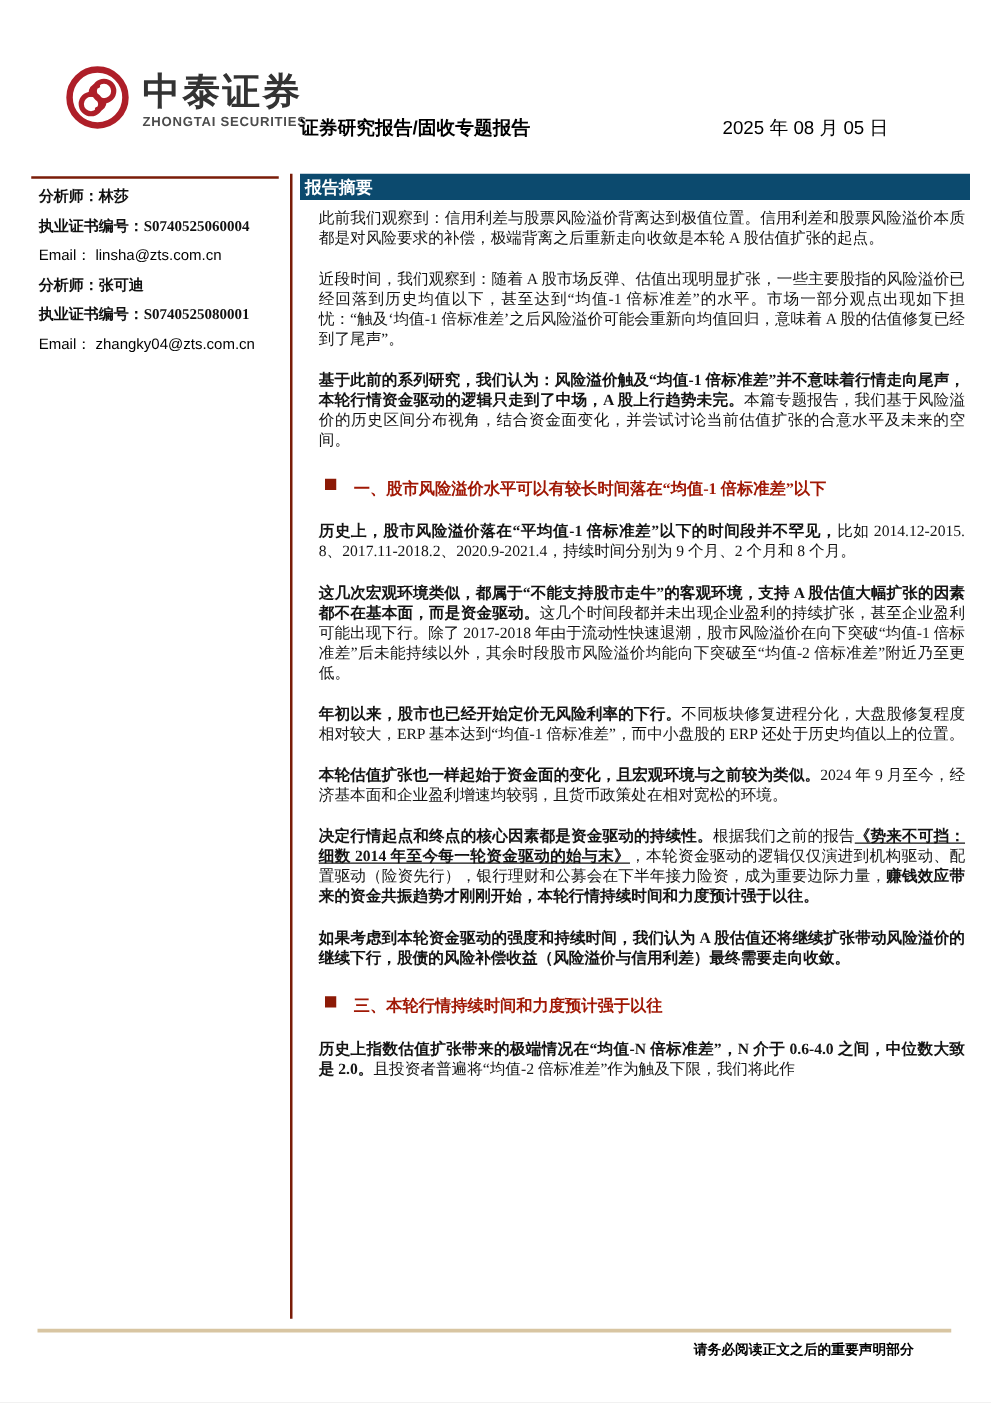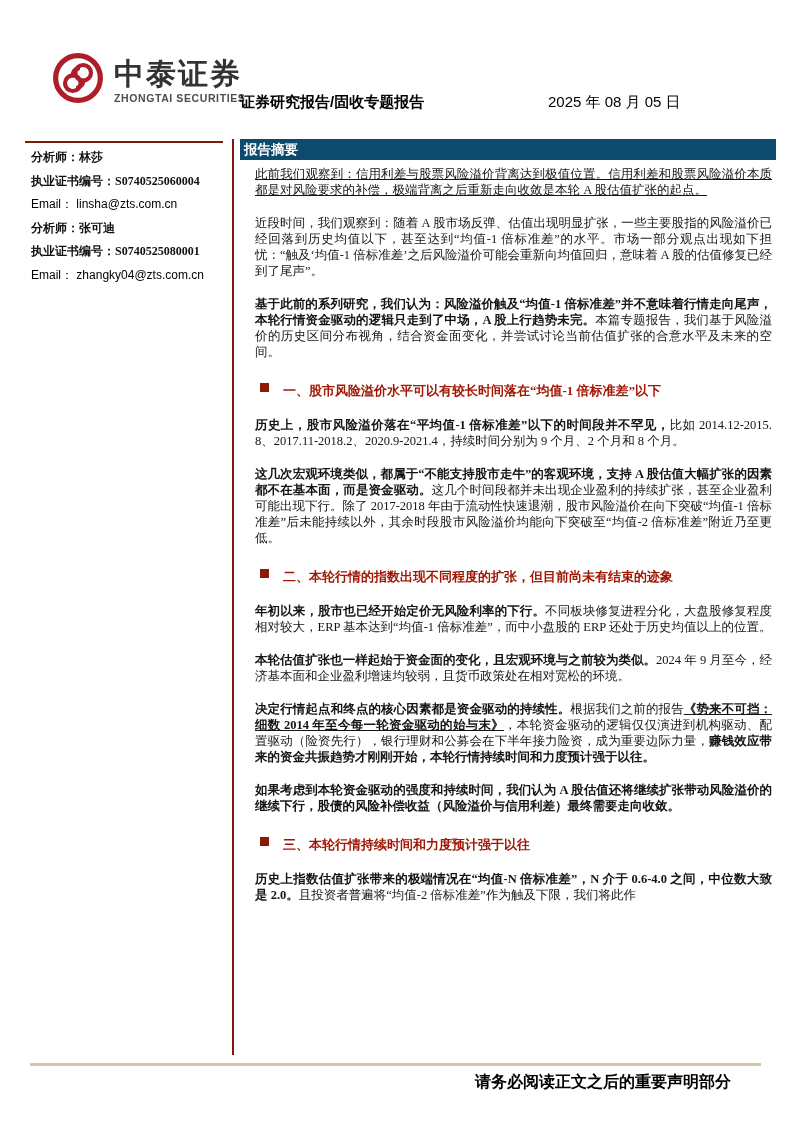--- a/index.html
+++ b/index.html
@@ -10,48 +10,48 @@
     font-family:"Liberation Serif","DejaVu Serif",serif; color:#111;
   }
   
   .logo-block { position:absolute; left:52px; top:36px; display:flex; align-items:flex-end;margin-top:16px; }
   .emblem { width:52px; height:52px; }
   .logo-text { margin-left:10px; }
   .brand-cn { font-family:"Liberation Sans","DejaVu Sans",sans-serif; font-size:30px; font-weight:bold; color:#333; letter-spacing:2px; line-height:32px; }
   .brand-en { font-family:"Liberation Sans","DejaVu Sans",sans-serif; font-size:10.5px; font-weight:bold; color:#4c4c4c; letter-spacing:0.6px; margin-top:2px; }
   .series-title { position:absolute; right:24px; top:48px; font-size:20px; font-weight:bold; color:#c80000; font-family:"Liberation Sans","DejaVu Sans",sans-serif; }
   .report-type { position:absolute; left:240px; top:93px; font-size:15px; font-weight:bold; color:#000; font-family:"Liberation Sans","DejaVu Sans",sans-serif; }
-  .report-date { position:absolute; left:548px; top:93px; font-size:15px; color:#000; font-family:"Liberation Sans","DejaVu Sans",sans-serif; }
+  .report-date { position:absolute; left:578px; top:93px; font-size:15px; color:#000; font-family:"Liberation Sans","DejaVu Sans",sans-serif; }
   
   .sidebar-rule { position:absolute; left:25px; top:141px; width:198px; height:0; border-top:2px solid #7a1c08; }
   .divider-v { position:absolute; left:232px; top:139px; width:2px; height:916px; background:#7a1c08; }
   .sidebar { position:absolute; left:31px; top:151px; width:195px; font-size:12px; line-height:13px; }
   .sb-row { margin-bottom:10.5px; white-space:nowrap; }
   .sb-bold { font-weight:bold; }
   .sb-email { font-family:"Liberation Sans","DejaVu Sans",sans-serif; font-size:12px; color:#000; }
   
   .main { position:absolute; left:240px; top:139px; width:536px; }
   .banner {
     height:21px; background:#0c4a6e; color:#ffffff;
     font-size:13.5px; font-weight:bold; line-height:21px; padding-left:4px;
   }
   .blocks { padding-left:15px; width:532px; }
   .para {
     margin-top:17px; font-size:12.5px; line-height:16px;
     text-align:justify; color:#141414; word-break:break-all;
   }
-  .para.first { margin-top:6px;text-decoration:underline; }
+  .para.first { margin-top:6px; }
   .seg-b { font-weight:bold; }
   .seg-u { text-decoration:underline; cursor:pointer; }
   .heading { margin-top:22px; display:flex; align-items:flex-start; }
   .bullet { width:9px; height:9px; background:#8c1a06; margin:1px 14px 0 5px; flex:0 0 auto; }
   .heading-text { font-size:13px; font-weight:bold; color:#a01805; line-height:18px; }
   
   .footer-rule { position:absolute; left:30px; top:1063px; width:731px; height:3px; background:#d8c5a2; }
-  .footer-text { position:absolute; left:30px; top:1072px; width:701px; text-align:right; font-size:16px; font-weight:bold; color:#000; }
+  .footer-text { position:absolute; left:30px; top:1072px; width:701px; text-align:right; font-size:11px; font-weight:bold; color:#000; }
 </style>
 </head>
 <body>
 
 <div class="page">
 
   <div class="logo-block">
     <svg class="emblem" viewBox="0 0 100 100">
       <circle cx="50" cy="50" r="43" fill="none" stroke="#ae1e28" stroke-width="10"></circle>
       <circle cx="40" cy="60" r="15" fill="none" stroke="#ae1e28" stroke-width="8"></circle>
@@ -83,24 +83,20 @@
     <div class="blocks" id="blocks">
         <p class="para first"><span class="">此前我们观察到：信用利差与股票风险溢价背离达到极值位置。信用利差和股票风险溢价本质都是对风险要求的补偿，极端背离之后重新走向收敛是本轮 A 股估值扩张的起点。</span></p>
         <p class="para"><span class="">近段时间，我们观察到：随着 A 股市场反弹、估值出现明显扩张，一些主要股指的风险溢价已经回落到历史均值以下，甚至达到“均值-1 倍标准差”的水平。市场一部分观点出现如下担忧：“触及‘均值-1 倍标准差’之后风险溢价可能会重新向均值回归，意味着 A 股的估值修复已经到了尾声”。</span></p>
         <p class="para"><span class="seg-b ">基于此前的系列研究，我们认为：风险溢价触及“均值-1 倍标准差”并不意味着行情走向尾声，本轮行情资金驱动的逻辑只走到了中场，A 股上行趋势未完。</span><span class="">本篇专题报告，我们基于风险溢价的历史区间分布视角，结合资金面变化，并尝试讨论当前估值扩张的合意水平及未来的空间。</span></p>
         <div class="heading">
           <span class="bullet"></span>
           <span class="heading-text">一、股市风险溢价水平可以有较长时间落在“均值-1 倍标准差”以下</span>
         </div>
         <p class="para"><span class="seg-b ">历史上，股市风险溢价落在“平均值-1 倍标准差”以下的时间段并不罕见，</span><span class="">比如 2014.12-2015.8、2017.11-2018.2、2020.9-2021.4，持续时间分别为 9 个月、2 个月和 8 个月。</span></p>
         <p class="para"><span class="seg-b ">这几次宏观环境类似，都属于“不能支持股市走牛”的客观环境，支持 A 股估值大幅扩张的因素都不在基本面，而是资金驱动。</span><span class="">这几个时间段都并未出现企业盈利的持续扩张，甚至企业盈利可能出现下行。除了 2017-2018 年由于流动性快速退潮，股市风险溢价在向下突破“均值-1 倍标准差”后未能持续以外，其余时段股市风险溢价均能向下突破至“均值-2 倍标准差”附近乃至更低。</span></p>
-        <div class="heading">
-          <span class="bullet"></span>
-          <span class="heading-text">二、本轮行情的指数出现不同程度的扩张，但目前尚未有结束的迹象</span>
-        </div>
         <p class="para"><span class="seg-b ">年初以来，股市也已经开始定价无风险利率的下行。</span><span class="">不同板块修复进程分化，大盘股修复程度相对较大，ERP 基本达到“均值-1 倍标准差”，而中小盘股的 ERP 还处于历史均值以上的位置。</span></p>
         <p class="para"><span class="seg-b ">本轮估值扩张也一样起始于资金面的变化，且宏观环境与之前较为类似。</span><span class="">2024 年 9 月至今，经济基本面和企业盈利增速均较弱，且货币政策处在相对宽松的环境。</span></p>
         <p class="para"><span class="seg-b ">决定行情起点和终点的核心因素都是资金驱动的持续性。</span><span class="">根据我们之前的报告</span><span class="seg-b seg-u">《势来不可挡：细数 2014 年至今每一轮资金驱动的始与末》</span><span class="">，本轮资金驱动的逻辑仅仅演进到机构驱动、配置驱动（险资先行），银行理财和公募会在下半年接力险资，成为重要边际力量，</span><span class="seg-b ">赚钱效应带来的资金共振趋势才刚刚开始，本轮行情持续时间和力度预计强于以往。</span></p>
         <p class="para"><span class="seg-b ">如果考虑到本轮资金驱动的强度和持续时间，我们认为 A 股估值还将继续扩张带动风险溢价的继续下行，股债的风险补偿收益（风险溢价与信用利差）最终需要走向收敛。</span></p>
         <div class="heading">
           <span class="bullet"></span>
           <span class="heading-text">三、本轮行情持续时间和力度预计强于以往</span>
         </div>
         <p class="para"><span class="seg-b ">历史上指数估值扩张带来的极端情况在“均值-N 倍标准差”，N 介于 0.6-4.0 之间，中位数大致是 2.0。</span><span class="">且投资者普遍将“均值-2 倍标准差”作为触及下限，我们将此作</span></p>
       </div>

